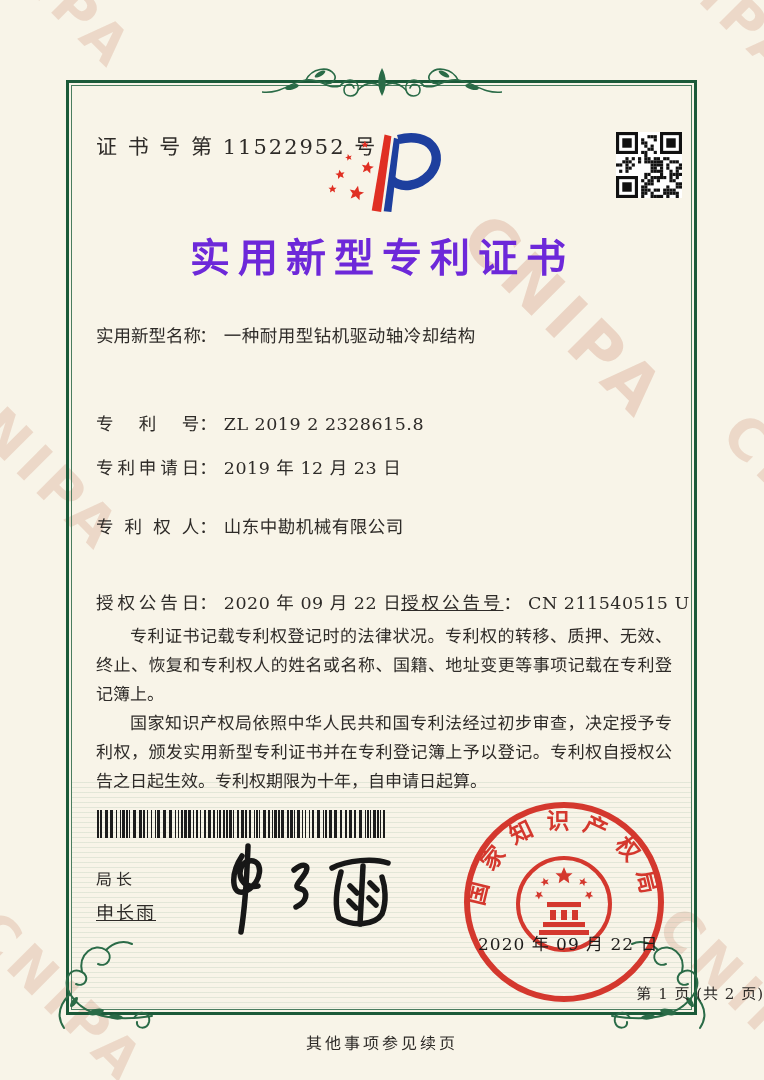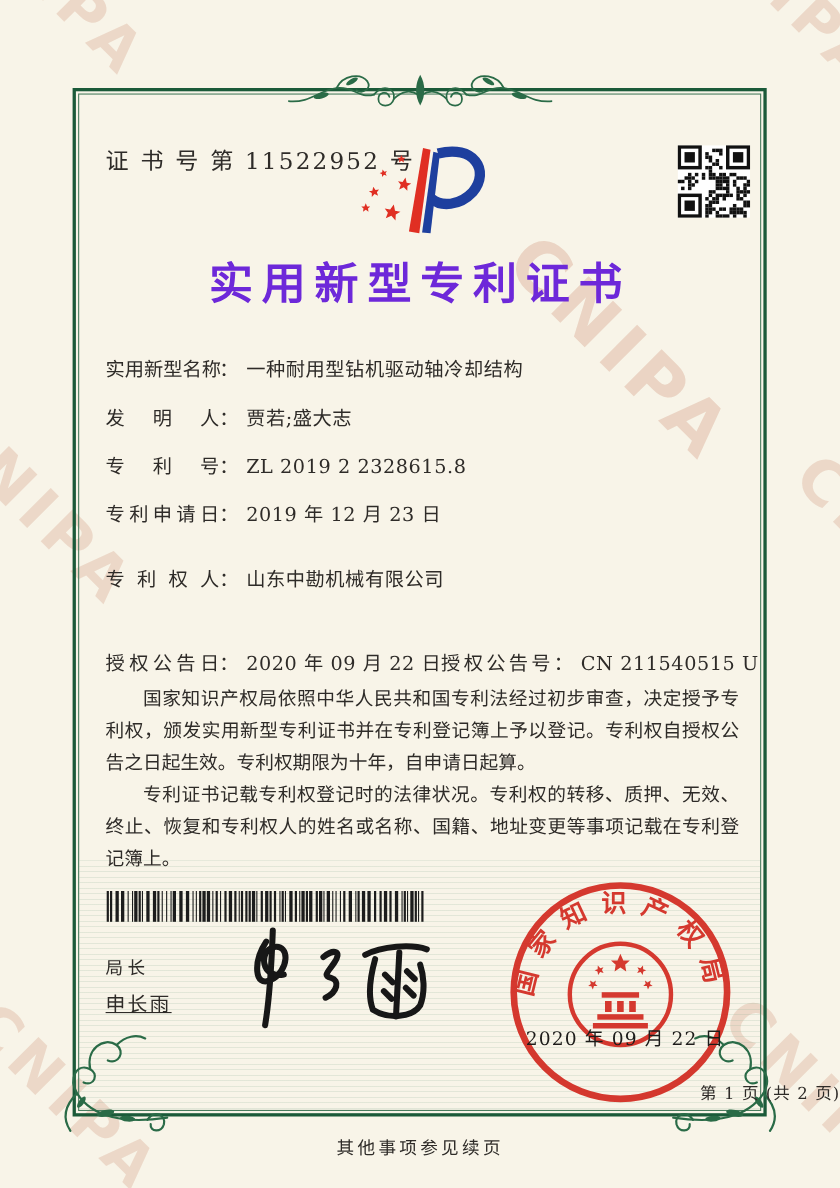--- a/index.html
+++ b/index.html
@@ -52,21 +52,21 @@
   .field-row{position:absolute;left:96px;width:585px;font-size:17.5px;white-space:nowrap;}
   .flabel{
     display:inline-block;width:5.9em;text-align:justify;text-align-last:justify;
     vertical-align:bottom;
   }
   .fcolon{display:inline-block;}
   .fvalue{margin-left:7px;letter-spacing:0.5px;}
   .row1{top:322px;} .row2{top:366px;} .row3{top:410px;}
   .row4{top:454px;} .row5{top:497px;margin-top:16px;} .row6{top:541px;} .row7{top:589px;}
   .grant2{position:absolute;left:305px;top:0;}
-  .grant2 .flabel2{letter-spacing:3px;}
+  .grant2 .flabel2{letter-spacing:3px;text-decoration:underline;}
   .paras{position:absolute;left:96px;top:622px;width:576px;font-size:17px;line-height:29px;text-align:justify;}
   .paras p{margin:0;text-indent:2em;}
   .barcode{position:absolute;left:95px;top:808px;}
   .signer-title{position:absolute;left:96px;top:866px;font-size:16px;letter-spacing:4px;font-family:"DejaVu Sans","Liberation Sans",sans-serif;}
   .signer-name{position:absolute;left:96px;top:898px;font-size:18px;letter-spacing:2px;font-family:"DejaVu Sans","Liberation Sans",sans-serif;text-decoration:underline;}
   .signature{position:absolute;left:212px;top:842px;}
   .seal{position:absolute;left:460px;top:796px;}
   .seal-date{
     position:absolute;left:478px;top:930px;width:180px;font-size:17px;color:#1d1c1a;
     letter-spacing:1px;white-space:nowrap;
@@ -290,42 +290,39 @@
         <rect x="0" y="42" width="21" height="21" fill="#111"></rect>
         <rect x="3" y="45" width="15" height="15" fill="#fff"></rect>
         <rect x="6" y="48" width="9" height="9" fill="#111"></rect>
       </svg>
 
     <div class="title">实用新型专利证书</div>
 
     <div class="field-row row1">
       <span class="flabel">实用新型名称</span><span class="fcolon">：</span><span class="fvalue">一种耐用型钻机驱动轴冷却结构</span>
     </div>
-    <div class="field-row row2">
-      <span class="flabel">发明人</span><span class="fcolon">：</span><span class="fvalue">贾若;盛大志</span>
-    </div>
     <div class="field-row row3">
       <span class="flabel">专利号</span><span class="fcolon">：</span><span class="fvalue">ZL 2019 2 2328615.8</span>
     </div>
     <div class="field-row row4">
       <span class="flabel">专利申请日</span><span class="fcolon">：</span><span class="fvalue">2019 年 12 月 23 日</span>
     </div>
     <div class="field-row row5">
       <span class="flabel">专利权人</span><span class="fcolon">：</span><span class="fvalue">山东中勘机械有限公司</span>
     </div>
     <div class="field-row row7">
       <span class="flabel">授权公告日</span><span class="fcolon">：</span><span class="fvalue">2020 年 09 月 22 日</span>
       <span class="grant2">
         <span class="flabel2">授权公告号</span><span class="fcolon">：</span><span class="fvalue">CN 211540515 U</span>
       </span>
     </div>
 
     <div class="paras">
+      <p>专利证书记载专利权登记时的法律状况。专利权的转移、质押、无效、终止、恢复和专利权人的姓名或名称、国籍、地址变更等事项记载在专利登记簿上。</p>
       <p>国家知识产权局依照中华人民共和国专利法经过初步审查，决定授予专利权，颁发实用新型专利证书并在专利登记簿上予以登记。专利权自授权公告之日起生效。专利权期限为十年，自申请日起算。</p>
-      <p>专利证书记载专利权登记时的法律状况。专利权的转移、质押、无效、终止、恢复和专利权人的姓名或名称、国籍、地址变更等事项记载在专利登记簿上。</p>
     </div>
 
     <svg class="barcode" id="barcode-svg" width="296" height="32" viewBox="0 0 296 32">
         <rect x="2" y="2" width="2" height="28" fill="#1c1c1c"></rect>
         <rect x="5" y="2" width="2" height="28" fill="#1c1c1c"></rect>
         <rect x="10" y="2" width="3" height="28" fill="#1c1c1c"></rect>
         <rect x="15" y="2" width="3" height="28" fill="#1c1c1c"></rect>
         <rect x="21" y="2" width="1" height="28" fill="#1c1c1c"></rect>
         <rect x="25" y="2" width="1" height="28" fill="#1c1c1c"></rect>
         <rect x="27" y="2" width="3" height="28" fill="#1c1c1c"></rect>

